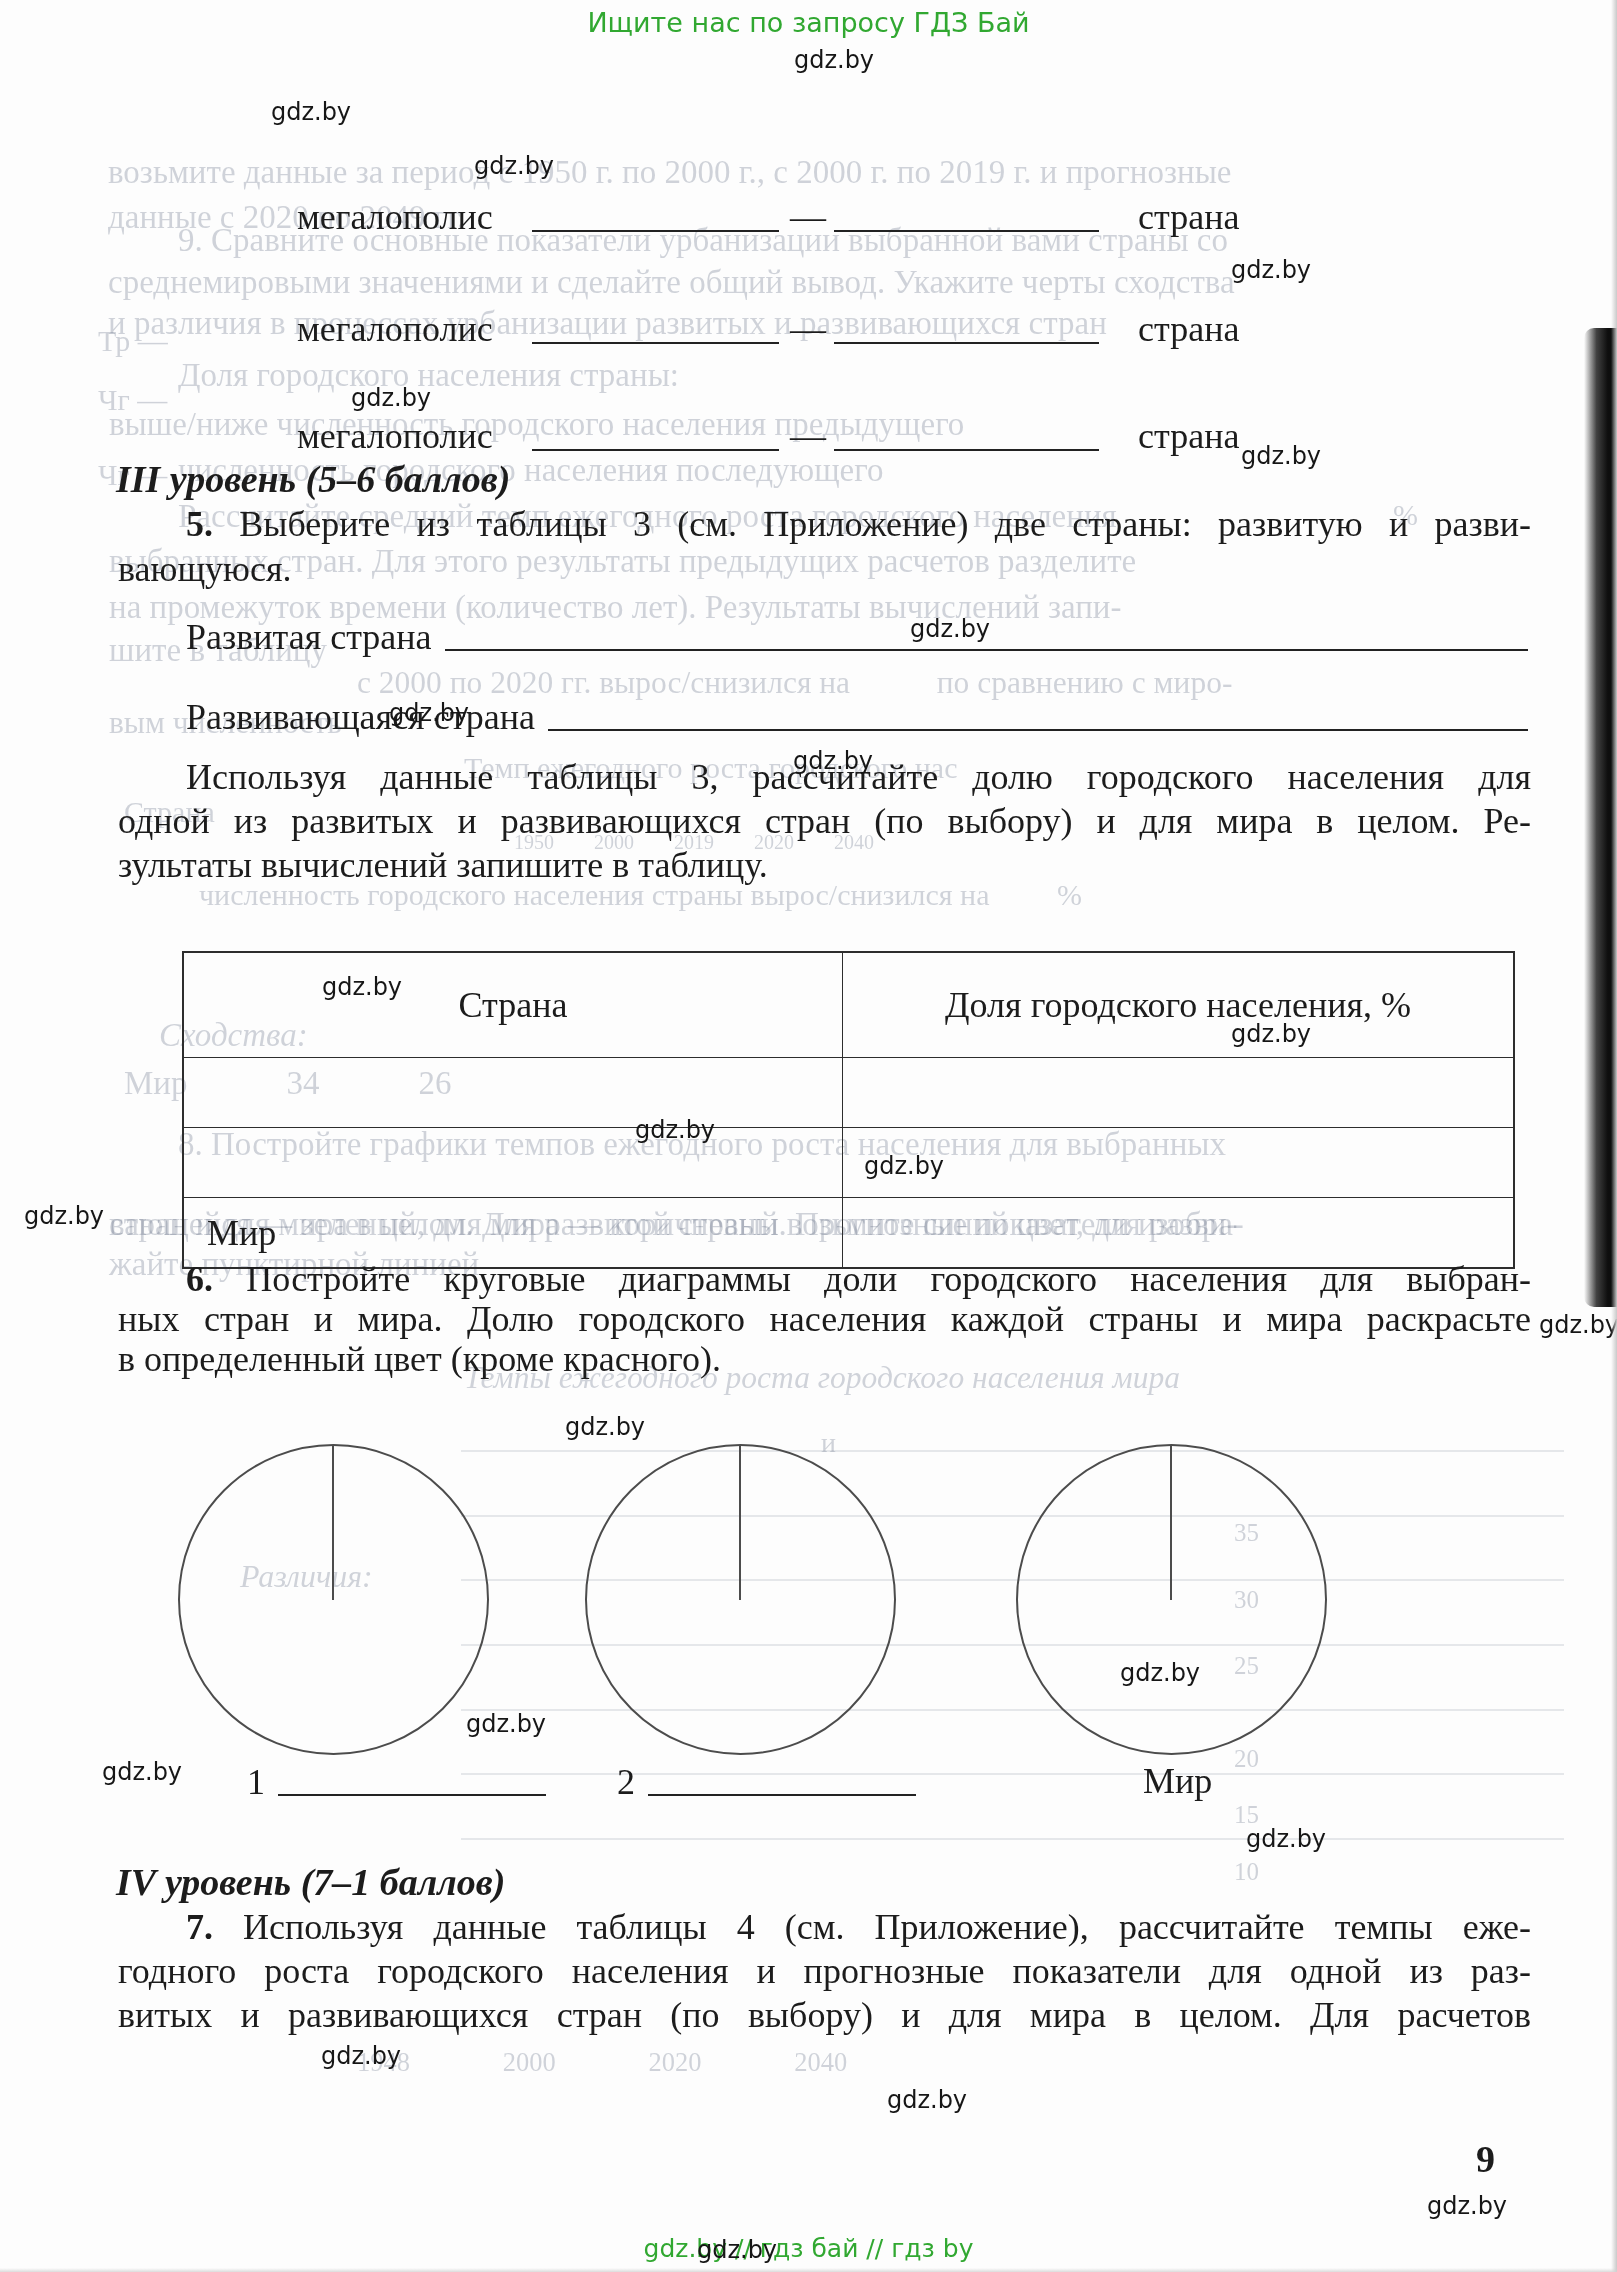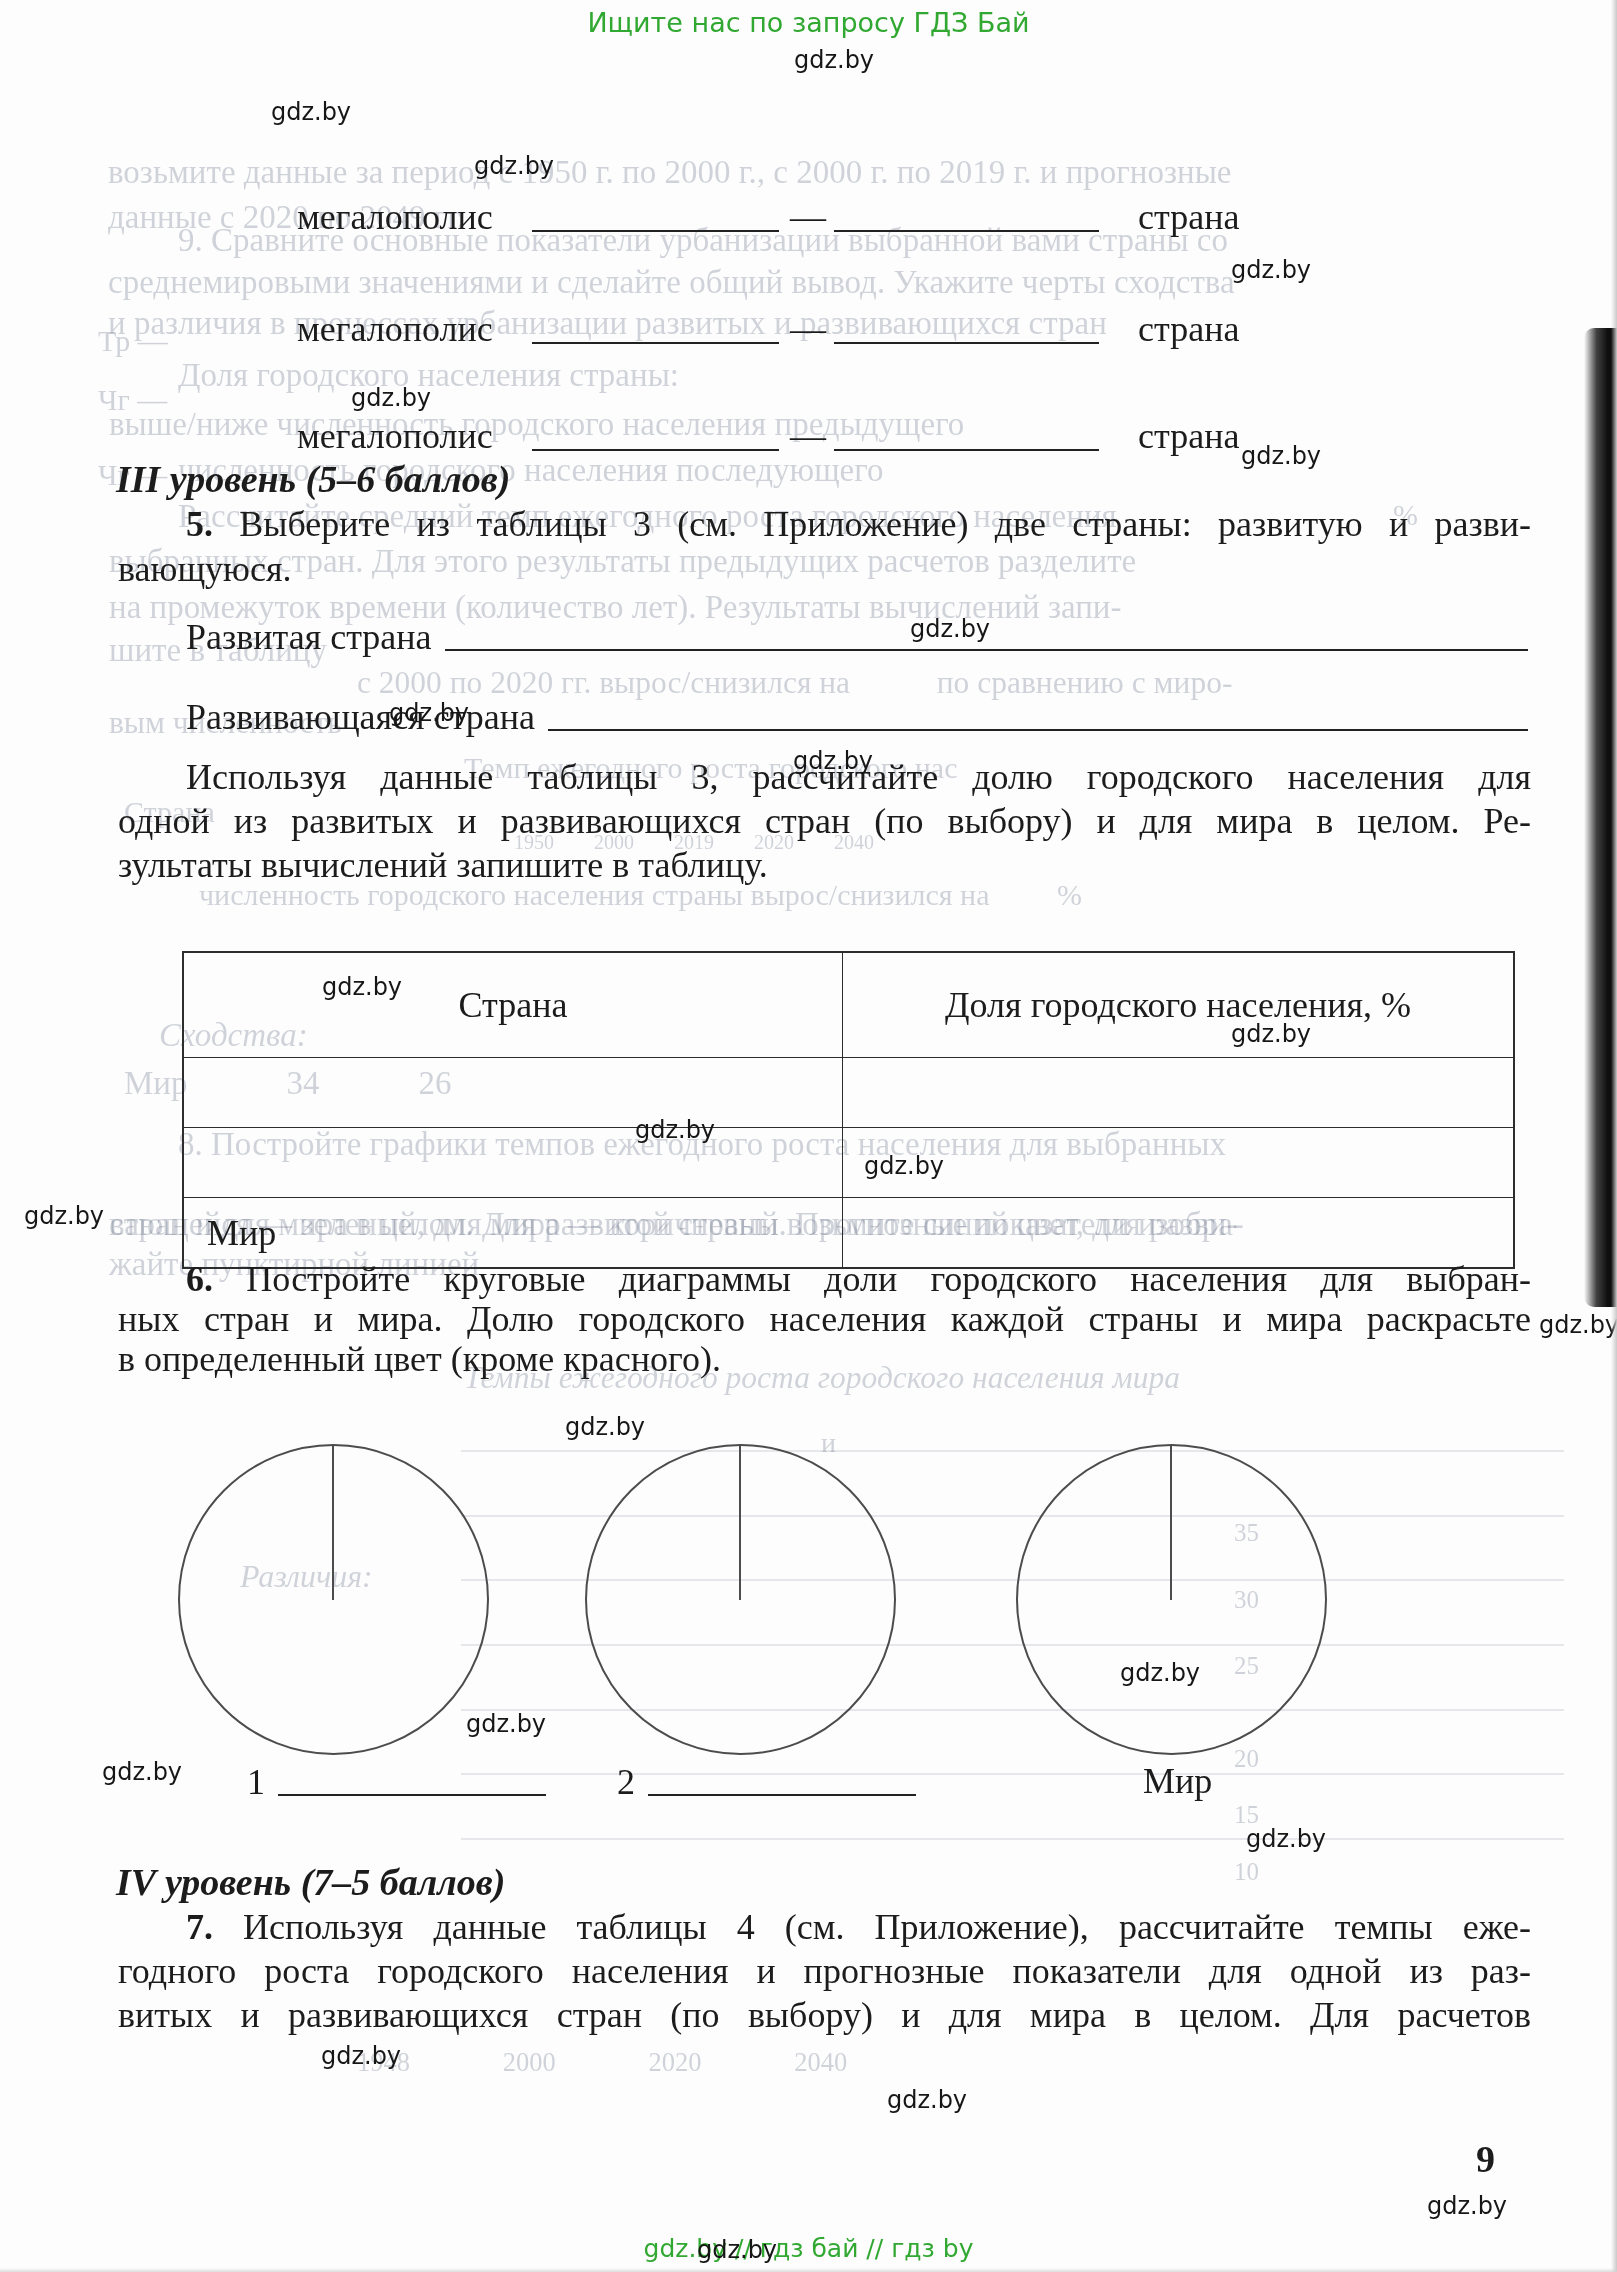--- a/index.html
+++ b/index.html
@@ -223,21 +223,21 @@
     <div class="lline" style="left:247px;top:1757px;width:299px;height:46px">
       <span class="lbl">1</span>
       <span class="blank"></span>
     </div>
     <div class="lline" style="left:617px;top:1757px;width:299px;height:46px">
       <span class="lbl">2</span>
       <span class="blank"></span>
     </div>
     <div class="tline" style="left:1143px;top:1760px">Мир</div>
 
-    <div class="heading" style="left:116px;top:1860px">IV уровень (7–5 баллов)</div>
+    <div class="heading" style="left:116px;top:1860px">IV уровень (7–1 баллов)</div>
 
     <div class="tline just" style="left:118px;top:1906px;width:1413px;text-indent:68px"><span class="b">7.</span><span> Используя данные таблицы 4 (см. Приложение), рассчитайте темпы еже-</span></div>
     <div class="tline just" style="left:118px;top:1950px;width:1413px">годного роста городского населения и прогнозные показатели для одной из раз-</div>
     <div class="tline just" style="left:118px;top:1994px;width:1413px">витых и развивающихся стран (по выбору) и для мира в целом. Для расчетов</div>
 
     <div class="pagenum" style="left:1476px;top:2137px">9</div>
   </div>
 
   <div class="dark-strip artifact"></div>
   <div class="edge-right artifact"></div>

